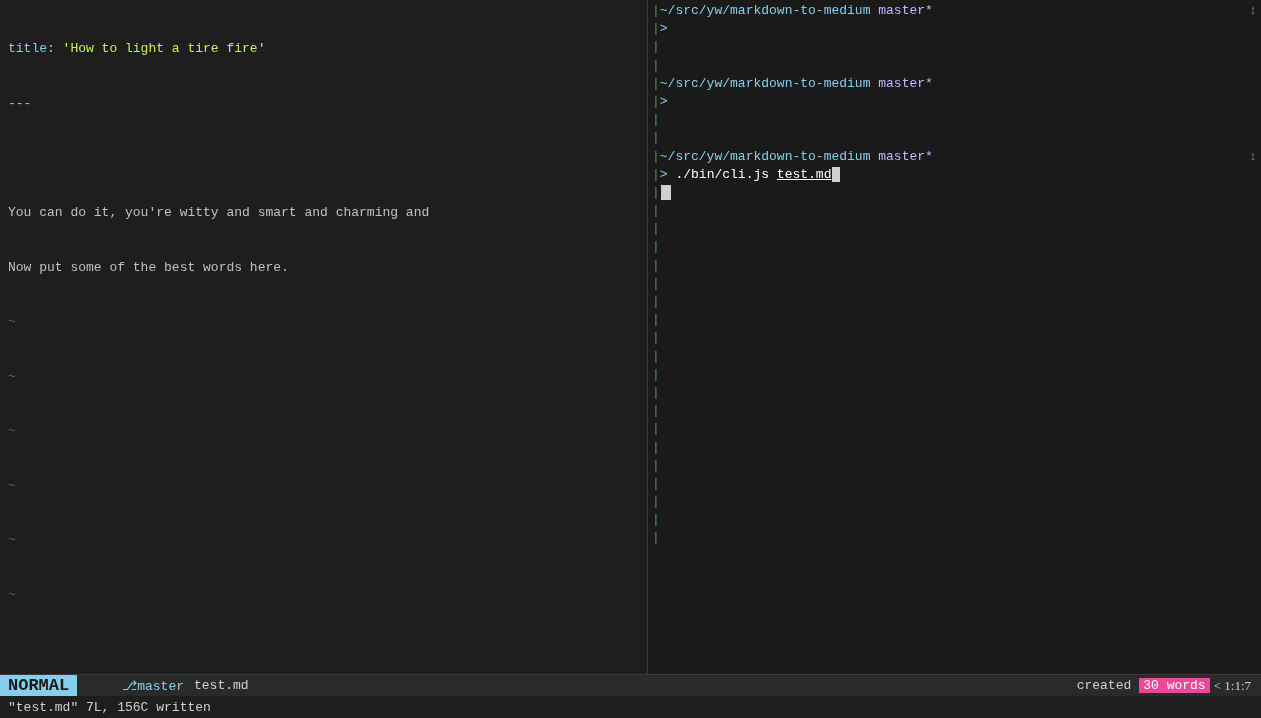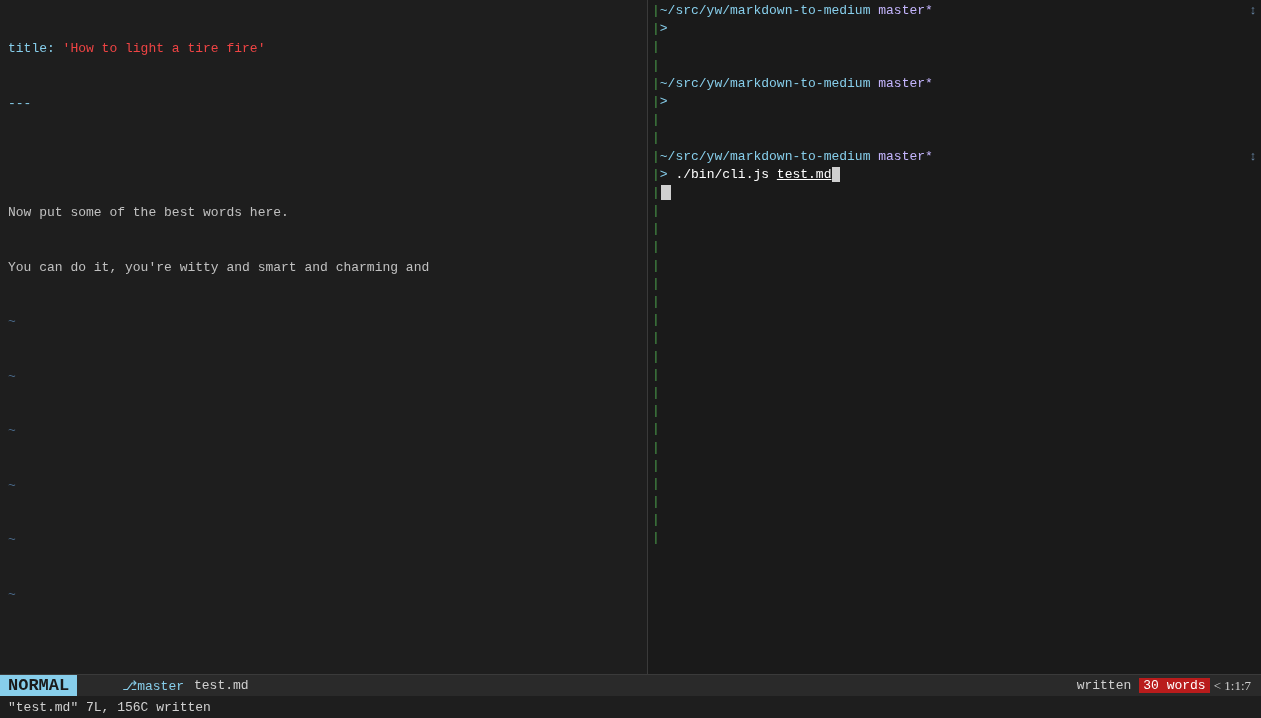--- a/index.html
+++ b/index.html
@@ -38,21 +38,21 @@
       display: flex;
       min-height: 18px;
     }
     .line-tilde {
       color: #4a6a8a;
     }
     .yaml-key {
       color: #87ceeb;
     }
     .yaml-string {
-      color: #ef4444;
+      color: #bef264;
     }
     .yaml-separator {
       color: #87ceeb;
     }
     .editor-text {
       color: #c0c0c0;
     }
     
     .terminal-pane {
       flex: 1;
@@ -130,21 +130,21 @@
       display: flex;
       align-items: center;
       padding-right: 6px;
       color: #d0d0d0;
     }
     .status-filetype {
       color: #d0d0d0;
       margin-right: 8px;
     }
     .status-words-highlight {
-      background: #b91c1c;
+      background: #ec4899;
       color: #ffffff;
       padding: 0 4px;
       height: 100%;
       display: flex;
       align-items: center;
     }
     .status-pos {
       padding: 0 4px;
       color: #d0d0d0;
       font-family: Liberation Serif, serif;
@@ -167,22 +167,22 @@
 </head>
 <body>
 
 <div class="editor-container">
 
   <div class="editor-pane">
     <div class="editor-content">
       <div class="editor-line"><span class="yaml-key">title: <span class="yaml-string">'How to light a tire fire'</span></span></div>
       <div class="editor-line"><span class="yaml-separator">---</span></div>
       <div class="editor-line">&nbsp;</div>
+      <div class="editor-line"><span class="editor-text">You can do it, you're witty and smart and charming and</span></div>
       <div class="editor-line"><span class="editor-text">Now put some of the best words here.</span></div>
-      <div class="editor-line"><span class="editor-text">You can do it, you're witty and smart and charming and</span></div>
       <div class="editor-line"><span class="line-tilde">~</span></div>
       <div class="editor-line"><span class="line-tilde">~</span></div>
       <div class="editor-line"><span class="line-tilde">~</span></div>
       <div class="editor-line"><span class="line-tilde">~</span></div>
       <div class="editor-line"><span class="line-tilde">~</span></div>
       <div class="editor-line"><span class="line-tilde">~</span></div>
       
       
       
       
@@ -270,21 +270,21 @@
   </div>
 </div>
 
 <div class="status-bar">
   <div class="status-mode">NORMAL</div>
   <div class="status-branch">
     <span>⎇</span><span>master</span>
   </div>
   <div class="status-filename">test.md</div>
   <div class="status-right">
-    <span class="status-filetype">written</span>
+    <span class="status-filetype">created</span>
     <span class="status-words-highlight">
       <span>30 words</span>
     </span>
     <span class="status-pos">&lt; 1:1:7</span>
   </div>
 </div>
 
 <div class="info-bar">
   <span>"test.md" 7L, 156C written</span>
 </div>

